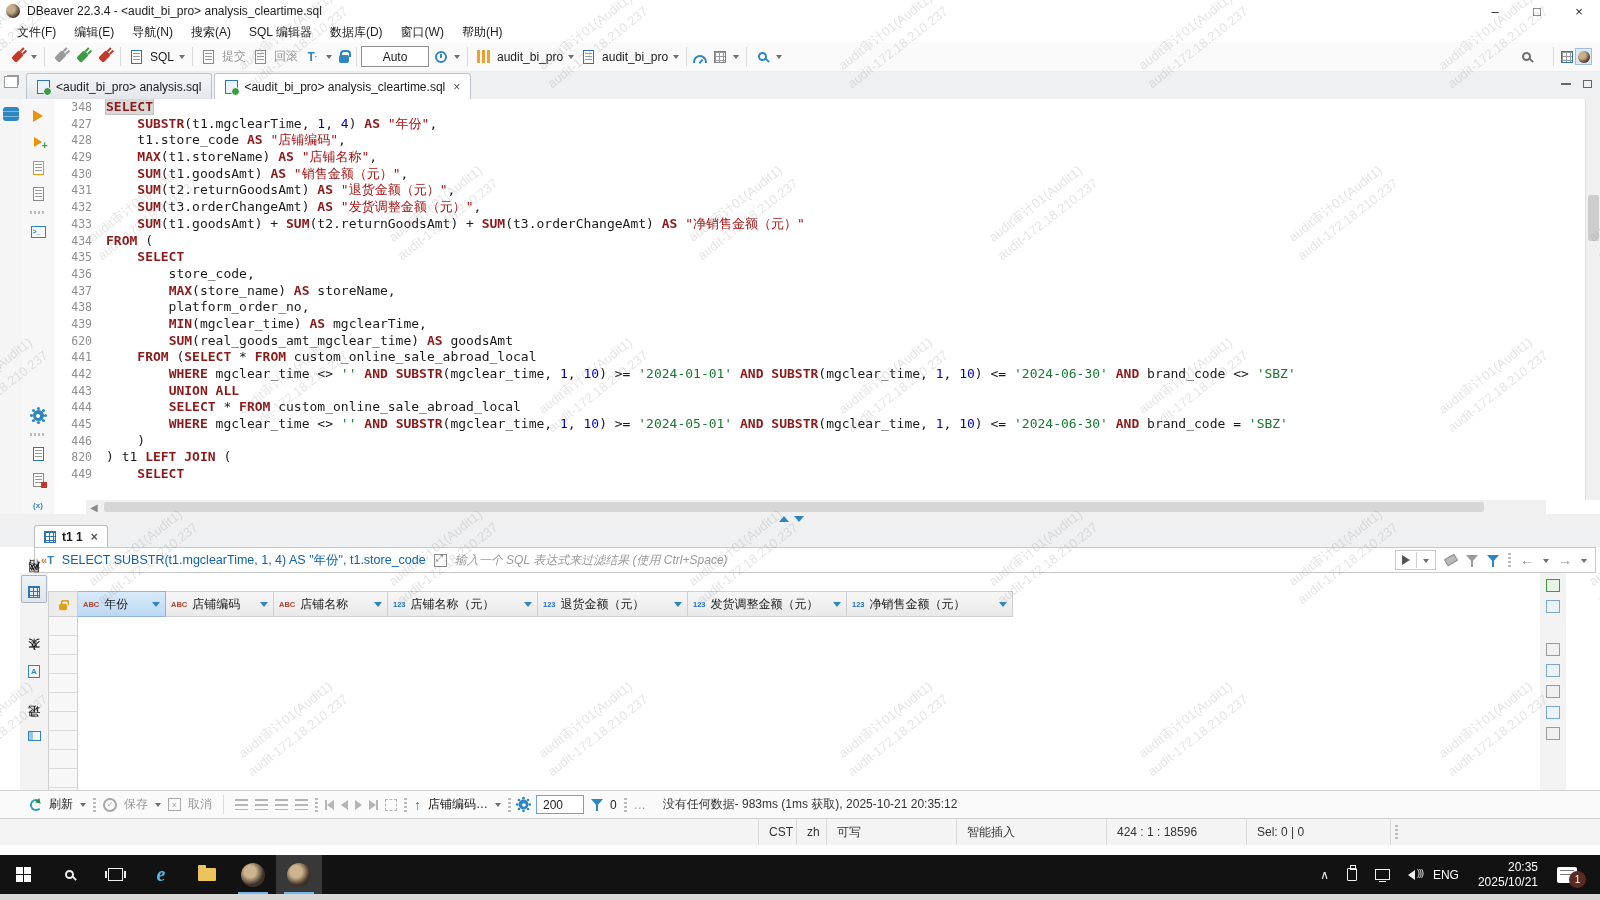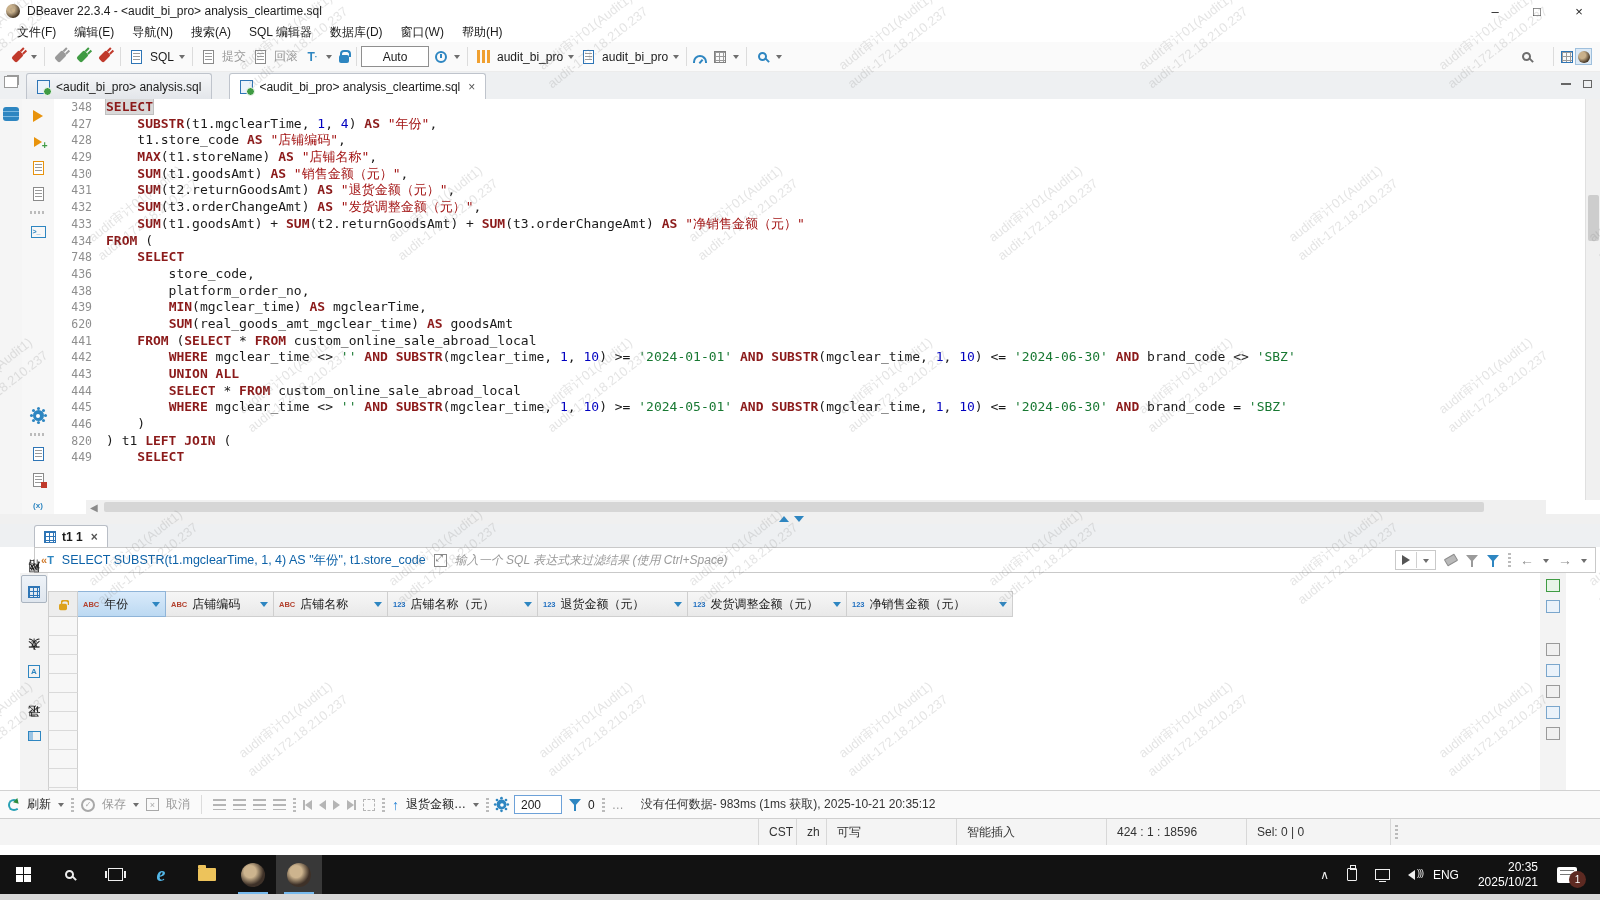--- a/index.html
+++ b/index.html
@@ -57,21 +57,21 @@
 .i-sqcancel{width:13px;height:13px;border:1px solid #a8a8a8;color:#a8a8a8;font-size:9px;display:flex;align-items:center;justify-content:center;}
 .i-rowbars{width:13px;height:11px;background:repeating-linear-gradient(#b5b5b5 0 2px,transparent 2px 5px);}
 .i-navtri{width:0;height:0;border-top:5px solid transparent;border-bottom:5px solid transparent;}
 .i-navtri.left{border-right:7px solid #b5b5b5;}
 .i-navtri.right{border-left:7px solid #b5b5b5;}
 .navbar-edge{width:2px;height:10px;background:#b5b5b5;}
 .i-dashedbox{width:12px;height:12px;border:1px dashed #b5b5b5;}
 .arrow-glyph{color:#8f8f8f;font-size:14px;line-height:1;}
 
 .tabstrip{position:absolute;top:72px;left:0;width:1600px;height:27px;background:#eef0f2;display:flex;align-items:flex-end;padding-left:26px;}
-.etab{height:26px;display:flex;align-items:center;gap:6px;padding:0 10px;border:1px solid #bfc4cc;border-bottom:none;border-radius:3px 3px 0 0;background:linear-gradient(#f5f6f8,#e3e6ea);margin-right:17px;white-space:nowrap;}
+.etab{height:26px;display:flex;align-items:center;gap:6px;padding:0 10px;border:1px solid #bfc4cc;border-bottom:none;border-radius:3px 3px 0 0;background:linear-gradient(#f5f6f8,#e3e6ea);margin-right:2px;white-space:nowrap;}
 .etab.active{background:#fff;}
 .sqlfile{width:13px;height:14px;border:1px solid #2e75b6;background:#eaf2fb;position:relative;flex:none;}
 .sqlfile::after{content:"";position:absolute;right:-3px;bottom:-3px;width:7px;height:7px;border-radius:50%;background:#3f9b43;border:1px solid #fff;}
 .tab-close{color:#555;font-size:12px;margin-left:2px;}
 .strip-corner{position:absolute;left:4px;top:4px;width:14px;height:12px;border:1px solid #9a9a9a;background:#fff;box-shadow:2px -2px 0 -1px #9a9a9a;}
 .editor-winbtns{position:absolute;right:8px;top:8px;display:flex;gap:12px;align-items:center;}
 .mini-bar{width:10px;height:2px;background:#666;}
 .mini-box{width:9px;height:8px;border:1px solid #666;}
 
 .leftrail{position:absolute;top:99px;left:0;width:22px;height:415px;background:#f5f5f5;}
@@ -124,21 +124,21 @@
 .g-col.selected{background:linear-gradient(#d9eafa,#bcd9f2);border-color:#8fb4d8;}
 .tglyph{font-size:7.5px;font-weight:bold;flex:none;letter-spacing:0;}
 .tglyph.abc{color:#b3422f;}
 .tglyph.num{color:#1f6fc0;}
 .hcaret{width:0;height:0;border:4px solid transparent;border-top:5px solid #2e86c1;margin-left:auto;margin-top:4px;flex:none;}
 .g-rowhdr{width:30px;height:19px;background:#f7f7f7;border-left:1px solid #cfcfcf;border-right:1px solid #cfcfcf;border-bottom:1px solid #dadada;}
 .rpanel{position:absolute;top:573px;right:34px;width:26px;height:217px;background:#f3f3f3;display:flex;flex-direction:column;align-items:center;gap:8px;padding-top:6px;}
 .rp-icon{width:14px;height:13px;border:1px solid #7aa6cc;background:#eaf2fa;}
 .rp-icon.alt{border-color:#9a9a9a;background:#f0f0f0;}
 
-.rtoolbar{position:absolute;top:790px;left:0;width:1600px;height:28px;border-top:1px solid #d2d2d2;background:#fafafa;display:flex;align-items:center;padding-left:8px;gap:7px;}
+.rtoolbar{position:absolute;top:790px;left:0;width:1600px;height:28px;border-top:1px solid #d2d2d2;background:#fafafa;display:flex;align-items:center;padding-left:30px;gap:7px;}
 .rt-label{white-space:nowrap;}
 .fetchbox{width:48px;height:19px;border:1px solid #6da1d8;background:#fff;display:flex;align-items:center;padding-left:6px;}
 .r-status{color:#333;white-space:nowrap;margin-left:10px;}
 
 .statusbar{position:absolute;top:818px;left:0;width:1600px;height:27px;background:#f4f4f4;border-top:1px solid #cfcfcf;}
 .sseg{position:absolute;top:0;height:100%;display:flex;align-items:center;padding:0 10px;border-left:1px solid #d8d8d8;color:#333;white-space:nowrap;}
 
 .taskbar{position:absolute;top:855px;left:0;width:1600px;height:39px;background:#121212;display:flex;align-items:center;z-index:100;}
 .tb-left{display:flex;align-items:center;height:100%;}
 .tb-btn{width:46px;height:100%;display:flex;align-items:center;justify-content:center;position:relative;}
@@ -354,22 +354,23 @@
 <div class="editor" id="codearea">
     <div class="code-line"><span class="line-no">348</span><span class="code-text"><span class="tk-kw tk-occ">SELECT</span></span></div>
     <div class="code-line"><span class="line-no">427</span><span class="code-text">    <span class="tk-kw">SUBSTR</span>(t1.mgclearTime, <span class="tk-num">1</span>, <span class="tk-num">4</span>) <span class="tk-kw">AS</span> <span class="tk-qid">"年份"</span>,</span></div>
     <div class="code-line"><span class="line-no">428</span><span class="code-text">    t1.store_code <span class="tk-kw">AS</span> <span class="tk-qid">"店铺编码"</span>,</span></div>
     <div class="code-line"><span class="line-no">429</span><span class="code-text">    <span class="tk-kw">MAX</span>(t1.storeName) <span class="tk-kw">AS</span> <span class="tk-qid">"店铺名称"</span>,</span></div>
     <div class="code-line"><span class="line-no">430</span><span class="code-text">    <span class="tk-kw">SUM</span>(t1.goodsAmt) <span class="tk-kw">AS</span> <span class="tk-qid">"销售金额（元）"</span>,</span></div>
     <div class="code-line"><span class="line-no">431</span><span class="code-text">    <span class="tk-kw">SUM</span>(t2.returnGoodsAmt) <span class="tk-kw">AS</span> <span class="tk-qid">"退货金额（元）"</span>,</span></div>
     <div class="code-line"><span class="line-no">432</span><span class="code-text">    <span class="tk-kw">SUM</span>(t3.orderChangeAmt) <span class="tk-kw">AS</span> <span class="tk-qid">"发货调整金额（元）"</span>,</span></div>
     <div class="code-line"><span class="line-no">433</span><span class="code-text">    <span class="tk-kw">SUM</span>(t1.goodsAmt) + <span class="tk-kw">SUM</span>(t2.returnGoodsAmt) + <span class="tk-kw">SUM</span>(t3.orderChangeAmt) <span class="tk-kw">AS</span> <span class="tk-qid">"净销售金额（元）"</span></span></div>
     <div class="code-line"><span class="line-no">434</span><span class="code-text"><span class="tk-kw">FROM</span> (</span></div>
-    <div class="code-line"><span class="line-no">748</span><span class="code-text">    <span class="tk-kw">SELECT</span></span></div>
+    <div class="code-line"><span class="line-no">435</span><span class="code-text">    <span class="tk-kw">SELECT</span></span></div>
     <div class="code-line"><span class="line-no">436</span><span class="code-text">        store_code,</span></div>
+    <div class="code-line"><span class="line-no">437</span><span class="code-text">        <span class="tk-kw">MAX</span>(store_name) <span class="tk-kw">AS</span> storeName,</span></div>
     <div class="code-line"><span class="line-no">438</span><span class="code-text">        platform_order_no,</span></div>
     <div class="code-line"><span class="line-no">439</span><span class="code-text">        <span class="tk-kw">MIN</span>(mgclear_time) <span class="tk-kw">AS</span> mgclearTime,</span></div>
     <div class="code-line"><span class="line-no">620</span><span class="code-text">        <span class="tk-kw">SUM</span>(real_goods_amt_mgclear_time) <span class="tk-kw">AS</span> goodsAmt</span></div>
     <div class="code-line"><span class="line-no">441</span><span class="code-text">    <span class="tk-kw">FROM</span> (<span class="tk-kw">SELECT</span> * <span class="tk-kw">FROM</span> custom_online_sale_abroad_local</span></div>
     <div class="code-line"><span class="line-no">442</span><span class="code-text">        <span class="tk-kw">WHERE</span> mgclear_time &lt;&gt; <span class="tk-str">''</span> <span class="tk-kw">AND</span> <span class="tk-kw">SUBSTR</span>(mgclear_time, <span class="tk-num">1</span>, <span class="tk-num">10</span>) &gt;= <span class="tk-str">'2024-01-01'</span> <span class="tk-kw">AND</span> <span class="tk-kw">SUBSTR</span>(mgclear_time, <span class="tk-num">1</span>, <span class="tk-num">10</span>) &lt;= <span class="tk-str">'2024-06-30'</span> <span class="tk-kw">AND</span> brand_code &lt;&gt; <span class="tk-str">'SBZ'</span></span></div>
     <div class="code-line"><span class="line-no">443</span><span class="code-text">        <span class="tk-kw">UNION</span> <span class="tk-kw">ALL</span></span></div>
     <div class="code-line"><span class="line-no">444</span><span class="code-text">        <span class="tk-kw">SELECT</span> * <span class="tk-kw">FROM</span> custom_online_sale_abroad_local</span></div>
     <div class="code-line"><span class="line-no">445</span><span class="code-text">        <span class="tk-kw">WHERE</span> mgclear_time &lt;&gt; <span class="tk-str">''</span> <span class="tk-kw">AND</span> <span class="tk-kw">SUBSTR</span>(mgclear_time, <span class="tk-num">1</span>, <span class="tk-num">10</span>) &gt;= <span class="tk-str">'2024-05-01'</span> <span class="tk-kw">AND</span> <span class="tk-kw">SUBSTR</span>(mgclear_time, <span class="tk-num">1</span>, <span class="tk-num">10</span>) &lt;= <span class="tk-str">'2024-06-30'</span> <span class="tk-kw">AND</span> brand_code = <span class="tk-str">'SBZ'</span></span></div>
     <div class="code-line"><span class="line-no">446</span><span class="code-text">    )</span></div>
     <div class="code-line"><span class="line-no">820</span><span class="code-text">) t1 <span class="tk-kw">LEFT</span> <span class="tk-kw">JOIN</span> (</span></div>
@@ -520,21 +521,21 @@
     </span>
   <span class="i-navtri left"></span>
   <span class="i-navtri right"></span>
   <span style="display:flex;align-items:center;">
       <span class="i-navtri right"></span>
       <span class="navbar-edge"></span>
     </span>
   <span class="i-dashedbox"></span>
   <span class="vdots"></span>
   <span style="color:#1f7fd4;font-weight:bold;font-size:14px;">↑</span>
-  <span class="rt-label">退货金额…</span>
+  <span class="rt-label">店铺编码…</span>
   <span class="caret"></span>
   <span class="vdots"></span>
   <span class="i-gear" style="transform:scale(.9);"></span>
   <span class="fetchbox">
       <span>200</span>
     </span>
   <span class="i-funnel" style="color:#2e86c1;"></span>
   <span>0</span>
   <span class="vdots"></span>
   <span class="dim">…</span>

